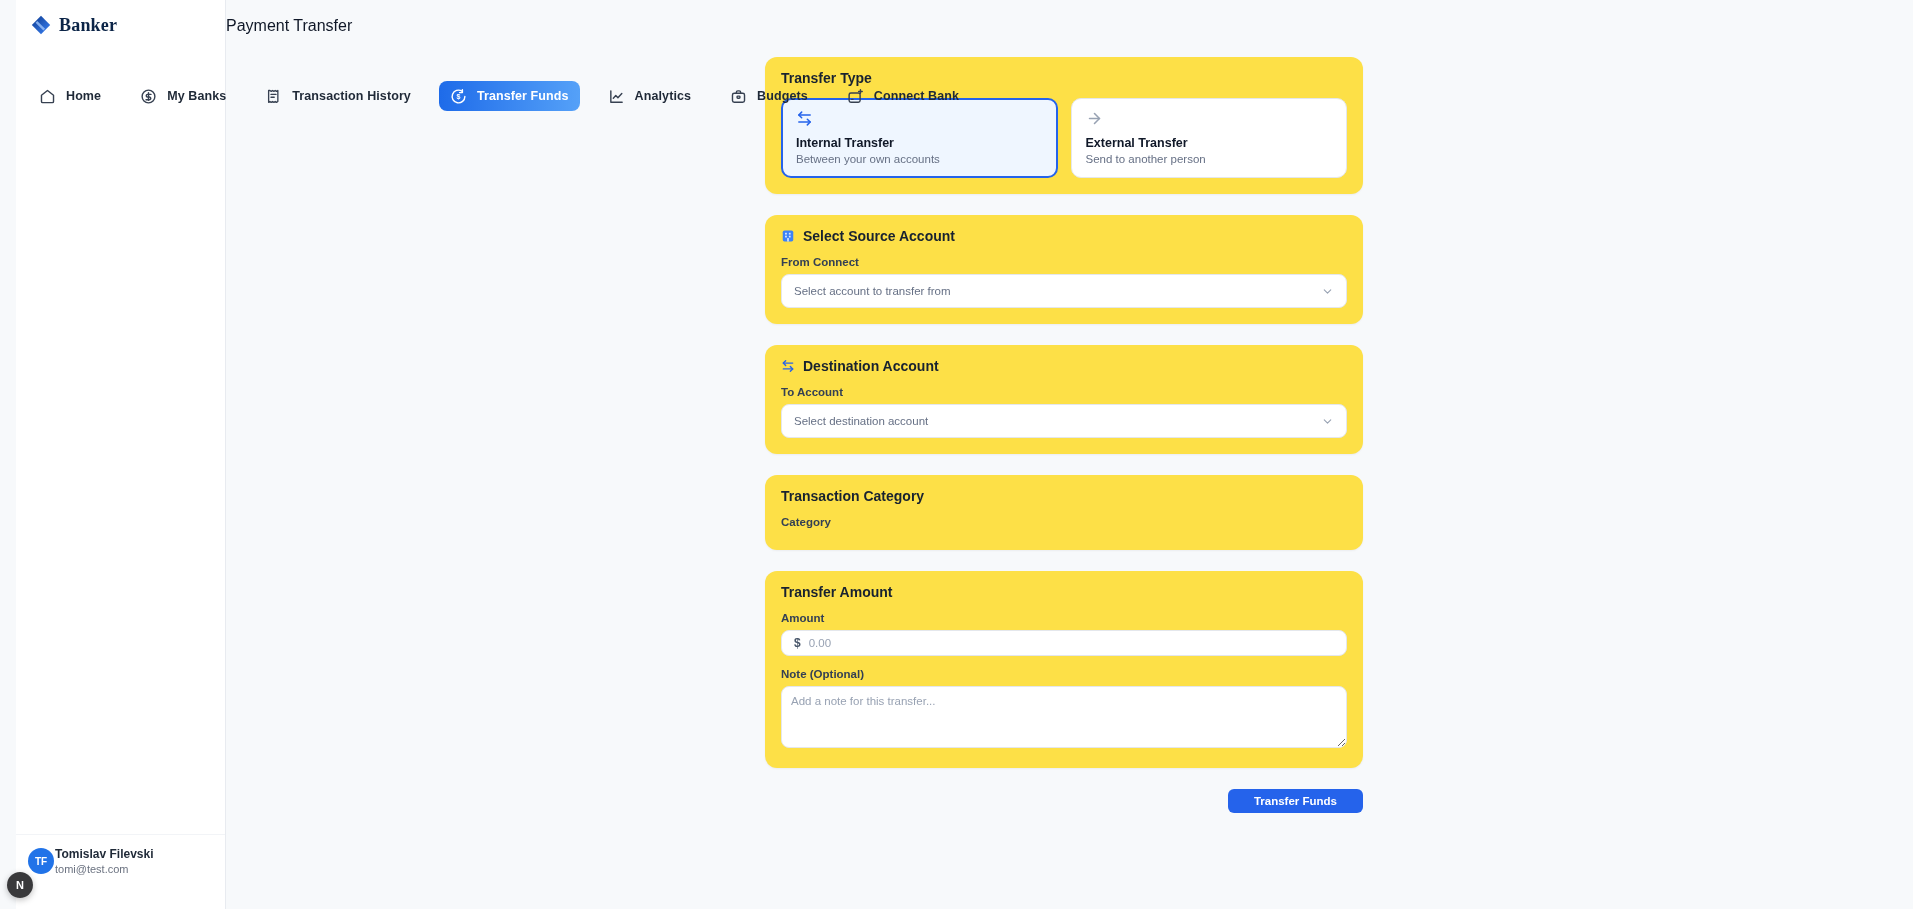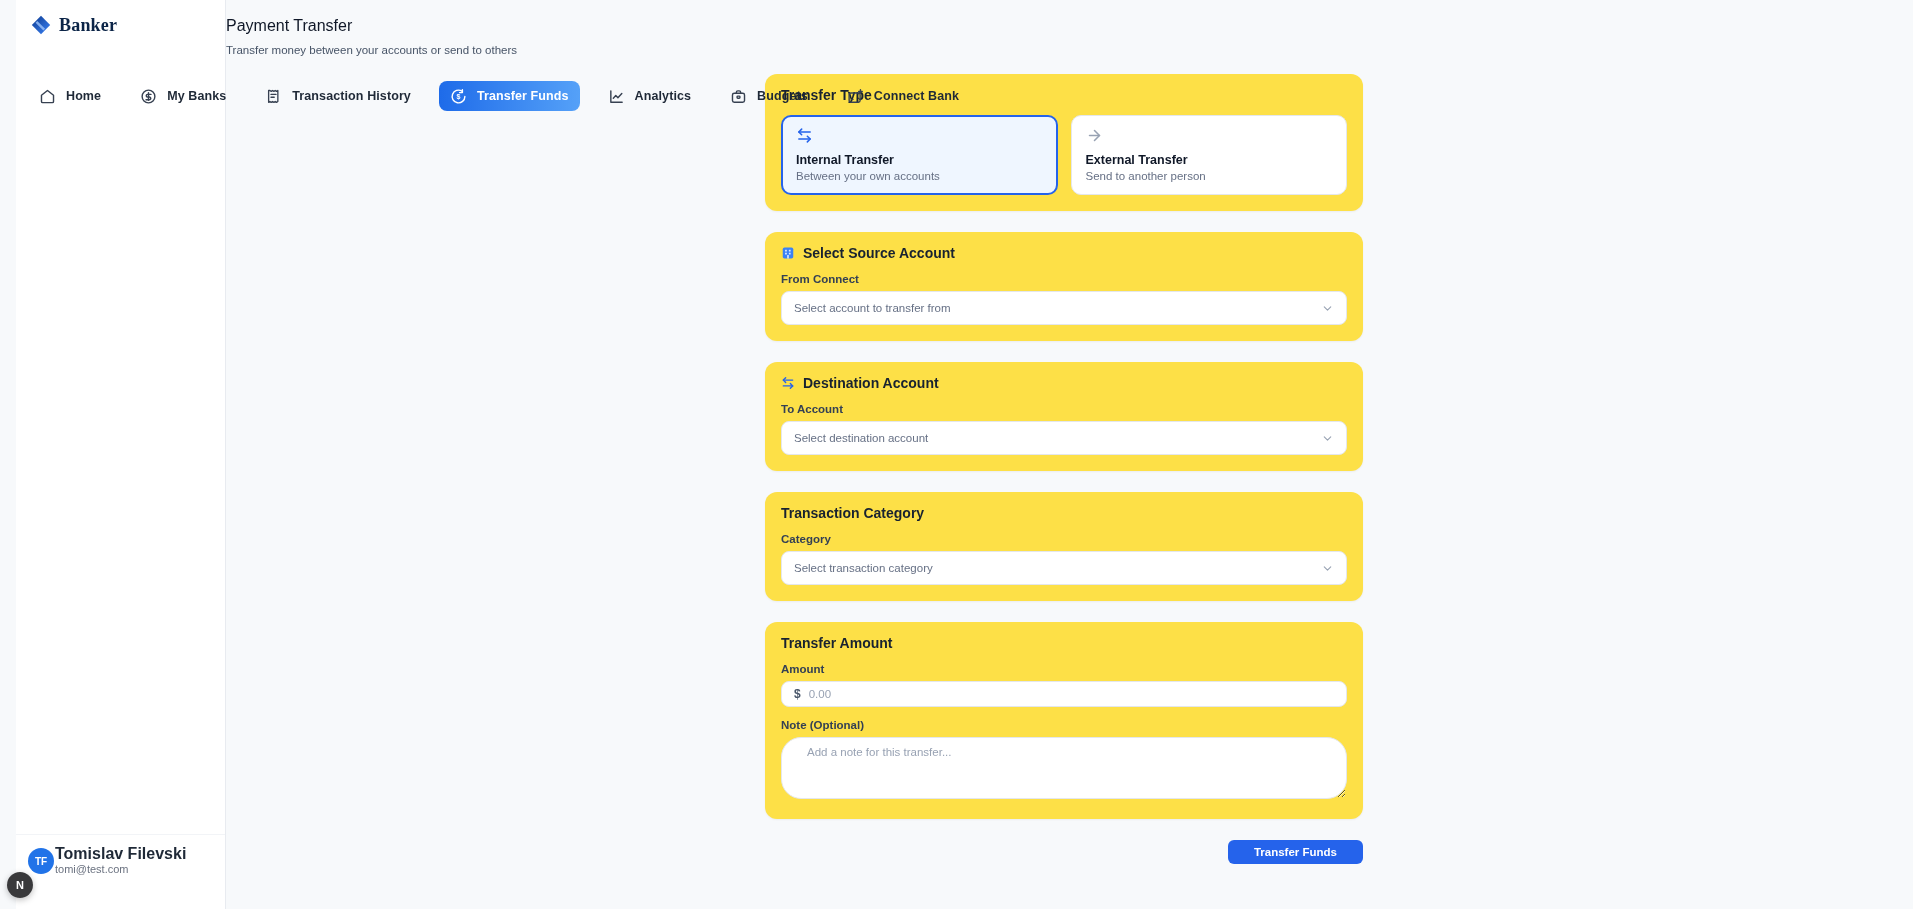--- a/index.html
+++ b/index.html
@@ -16,21 +16,21 @@
               border-radius:8px; color:#1f2937; cursor:pointer; }
   .nav-item .icn { width:17px; height:17px; color:#374151; flex:none; display:flex; align-items:center; }
   .nav-item .label { font-size:12.5px; font-weight:700; letter-spacing:.1px; white-space:nowrap; }
   .nav-item.active { background:linear-gradient(90deg,#1e6be9,#55a1f8); color:#fff; }
   .nav-item.active .icn { color:#fff; }
 
   .user { position:absolute; left:0; right:0; bottom:0; padding:12px 12px 34px;
           display:flex; gap:1px; align-items:center; border-top:1px solid #f2f4f7; background:#fff; }
   .avatar { width:26px; height:26px; border-radius:50%; background:#2173e8; color:#fff;
             font-size:10px; font-weight:700; display:flex; align-items:center; justify-content:center; flex:none; }
-  .user-name { font-size:16px; font-weight:700; color:#1f2937; line-height:14px; }
+  .user-name { font-size:12px; font-weight:700; color:#1f2937; line-height:14px; }
   .user-email { font-size:11px; color:#6b7280; margin-top:2px; }
   .n-badge { position:fixed; left:7px; bottom:11px; width:26px; height:26px; border-radius:50%;
              background:rgba(35,35,38,.9); color:#fff; display:flex; align-items:center; justify-content:center;
              font-size:11px; font-weight:600; z-index:10; box-shadow:0 2px 6px rgba(0,0,0,.25); }
 
   
   .main { margin-left:210px; height:100%; }
   .page-header { padding:13px 0 0 16px; }
   .page-title { font-size:16px; font-weight:400; color:#101828; line-height:26px; }
   .page-subtitle { margin-top:5px; font-size:11.5px; color:#475467; }
@@ -55,21 +55,21 @@
             display:flex; align-items:center; justify-content:space-between; padding:16px 12px;
             color:#667085; font-size:11.5px; cursor:pointer; }
   .select .chev { width:13px; height:13px; display:flex; }
 
   .amount-wrap { display:flex; align-items:center; gap:8px; height:26px; border:1px solid #e4e7ec;
                  border-radius:8px; padding:0 12px; background:#fff; }
   .amount-wrap .cur { color:#475569; font-size:12px; font-weight:600; }
   .amount-wrap input { border:none; outline:none; flex:1; font-size:11.5px; color:#101828;
                        font-family:inherit; background:transparent; }
   .amount-wrap input::placeholder { color:#98a2b3; }
-  .note-area { width:100%; height:62px; border:1px solid #e4e7ec; border-radius:20px; padding:8px 25px;
+  .note-area { width:100%; height:62px; border:1px solid #e4e7ec; border-radius:8px; padding:8px 9px;
                font-size:11.5px; font-family:inherit; color:#101828; resize:both; outline:none; }
   .note-area::placeholder { color:#98a2b3; }
   .mt14 { margin-top:12px; }
 
   .submit-row { display:flex; justify-content:flex-end; margin-top:5px; }
   .submit-btn { background:#2563eb; color:#fff; border:none; border-radius:6px; height:24px;
                 padding:0 26px; font-size:11.5px; font-weight:700; cursor:pointer; font-family:inherit; }
 </style>
 </head>
 <body>
@@ -165,21 +165,20 @@
       <div class="user-email">tomi@test.com</div>
     </div>
   </div>
 </aside>
 
 <div class="n-badge">N</div>
 
 <main class="main">
   <header class="page-header">
     <div class="page-title">Payment Transfer</div>
-    <div class="page-subtitle">Transfer money between your accounts or send to others</div>
   </header>
 
   <div class="content">
 
     <section class="card">
       <h2>Transfer Type</h2>
       <div class="type-row">
         <div class="type-card selected">
           <span class="type-icn">
             <svg viewBox="0 0 24 24" width="17" height="17" fill="none" stroke="#2563eb" stroke-width="2.2" stroke-linecap="round" stroke-linejoin="round">
@@ -249,28 +248,20 @@
           <svg viewBox="0 0 24 24" width="13" height="13" fill="none" stroke="#98a2b3" stroke-width="2" stroke-linecap="round" stroke-linejoin="round">
               <polyline points="6 9 12 15 18 9"></polyline>
             </svg>
         </span>
       </div>
     </section>
 
     <section class="card">
       <h2>Transaction Category</h2>
       <div class="field-label">Category</div>
-      <div class="select">
-        <span>Select transaction category</span>
-        <span class="chev">
-          <svg viewBox="0 0 24 24" width="13" height="13" fill="none" stroke="#98a2b3" stroke-width="2" stroke-linecap="round" stroke-linejoin="round">
-              <polyline points="6 9 12 15 18 9"></polyline>
-            </svg>
-        </span>
-      </div>
     </section>
 
     <section class="card">
       <h2>Transfer Amount</h2>
       <div class="field-label">Amount</div>
       <div class="amount-wrap">
         <span class="cur">$</span>
         <input type="text" placeholder="0.00" style="">
       </div>
       <div class="field-label mt14">Note (Optional)</div>

